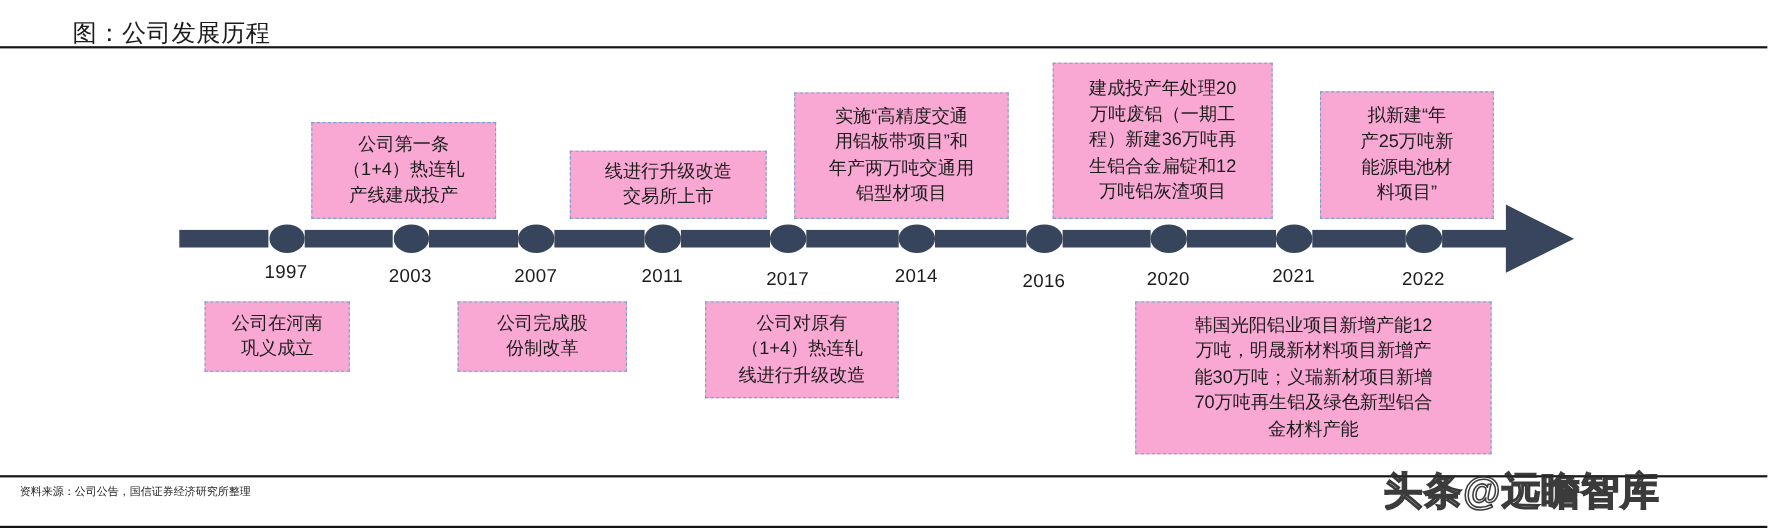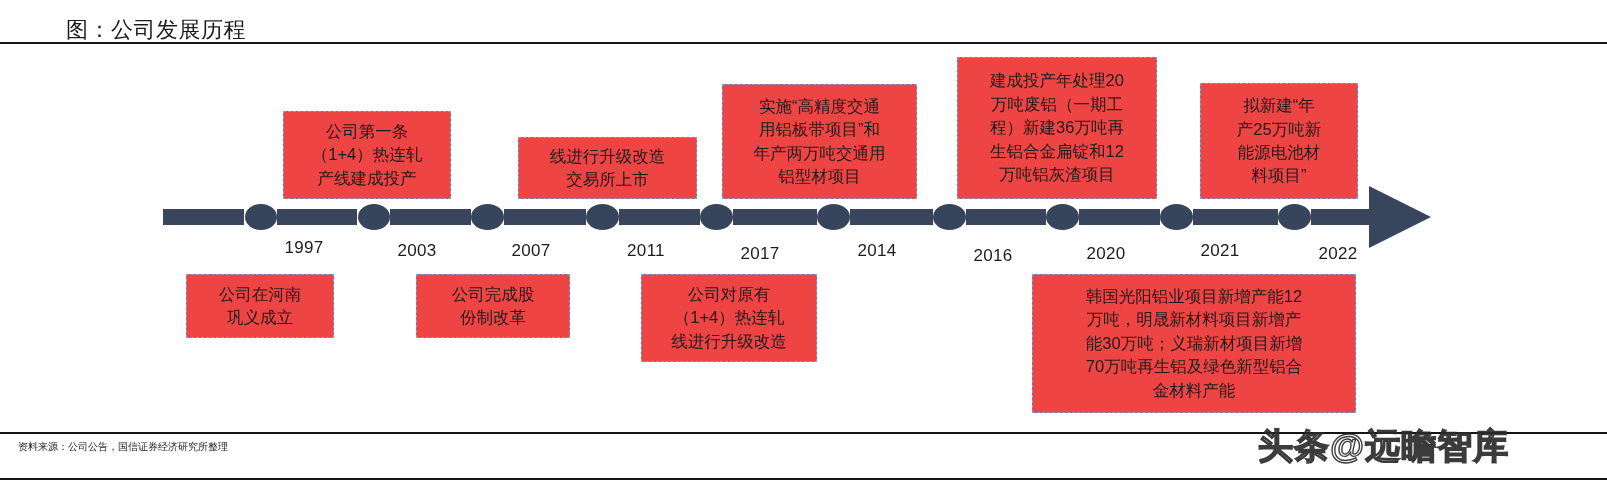--- a/index.html
+++ b/index.html
@@ -91,29 +91,28 @@
     border-left: 62px solid #38455c;
   }
   .year-label {
     position: absolute;
     font-size: 17px;
     color: #1c1c1c;
     text-align: center;
     transform: translateX(-50%);
     white-space: nowrap;
     letter-spacing: 0.3px;
-    margin-left: 44px;
   }
 
   
   .event-box {
     position: absolute;
     box-sizing: border-box;
     border: 1.6px dashed #74a4d2;
-    background: #ef4444;
+    background: #f9a8d4;
     display: flex;
     align-items: center;
     justify-content: center;
     text-align: center;
     font-size: 16.5px;
     line-height: 1.42;
     color: #1c1c1c;
     padding: 3px 5px;
     white-space: pre-line;
   }
@@ -195,21 +194,21 @@
 万吨废铝（一期工
 程）新建36万吨再
 生铝合金扁锭和12
 万吨铝灰渣项目</div>
 
   <div class="event-box" style="left:1200px; top:83px; width:158px; height:116px;">拟新建“年
 产25万吨新
 能源电池材
 料项目”</div>
 
-  <div class="event-box" style="left:186px; top:274px; width:148px; height:64px;">公司在河南
+  <div class="event-box" style="left:186px; top:274px; width:132px; height:64px;">公司在河南
 巩义成立</div>
 
   <div class="event-box" style="left:416px; top:274px; width:154px; height:64px;">公司完成股
 份制改革</div>
 
   <div class="event-box" style="left:641px; top:274px; width:176px; height:88px;">公司对原有
 （1+4）热连轧
 线进行升级改造</div>
 
 

